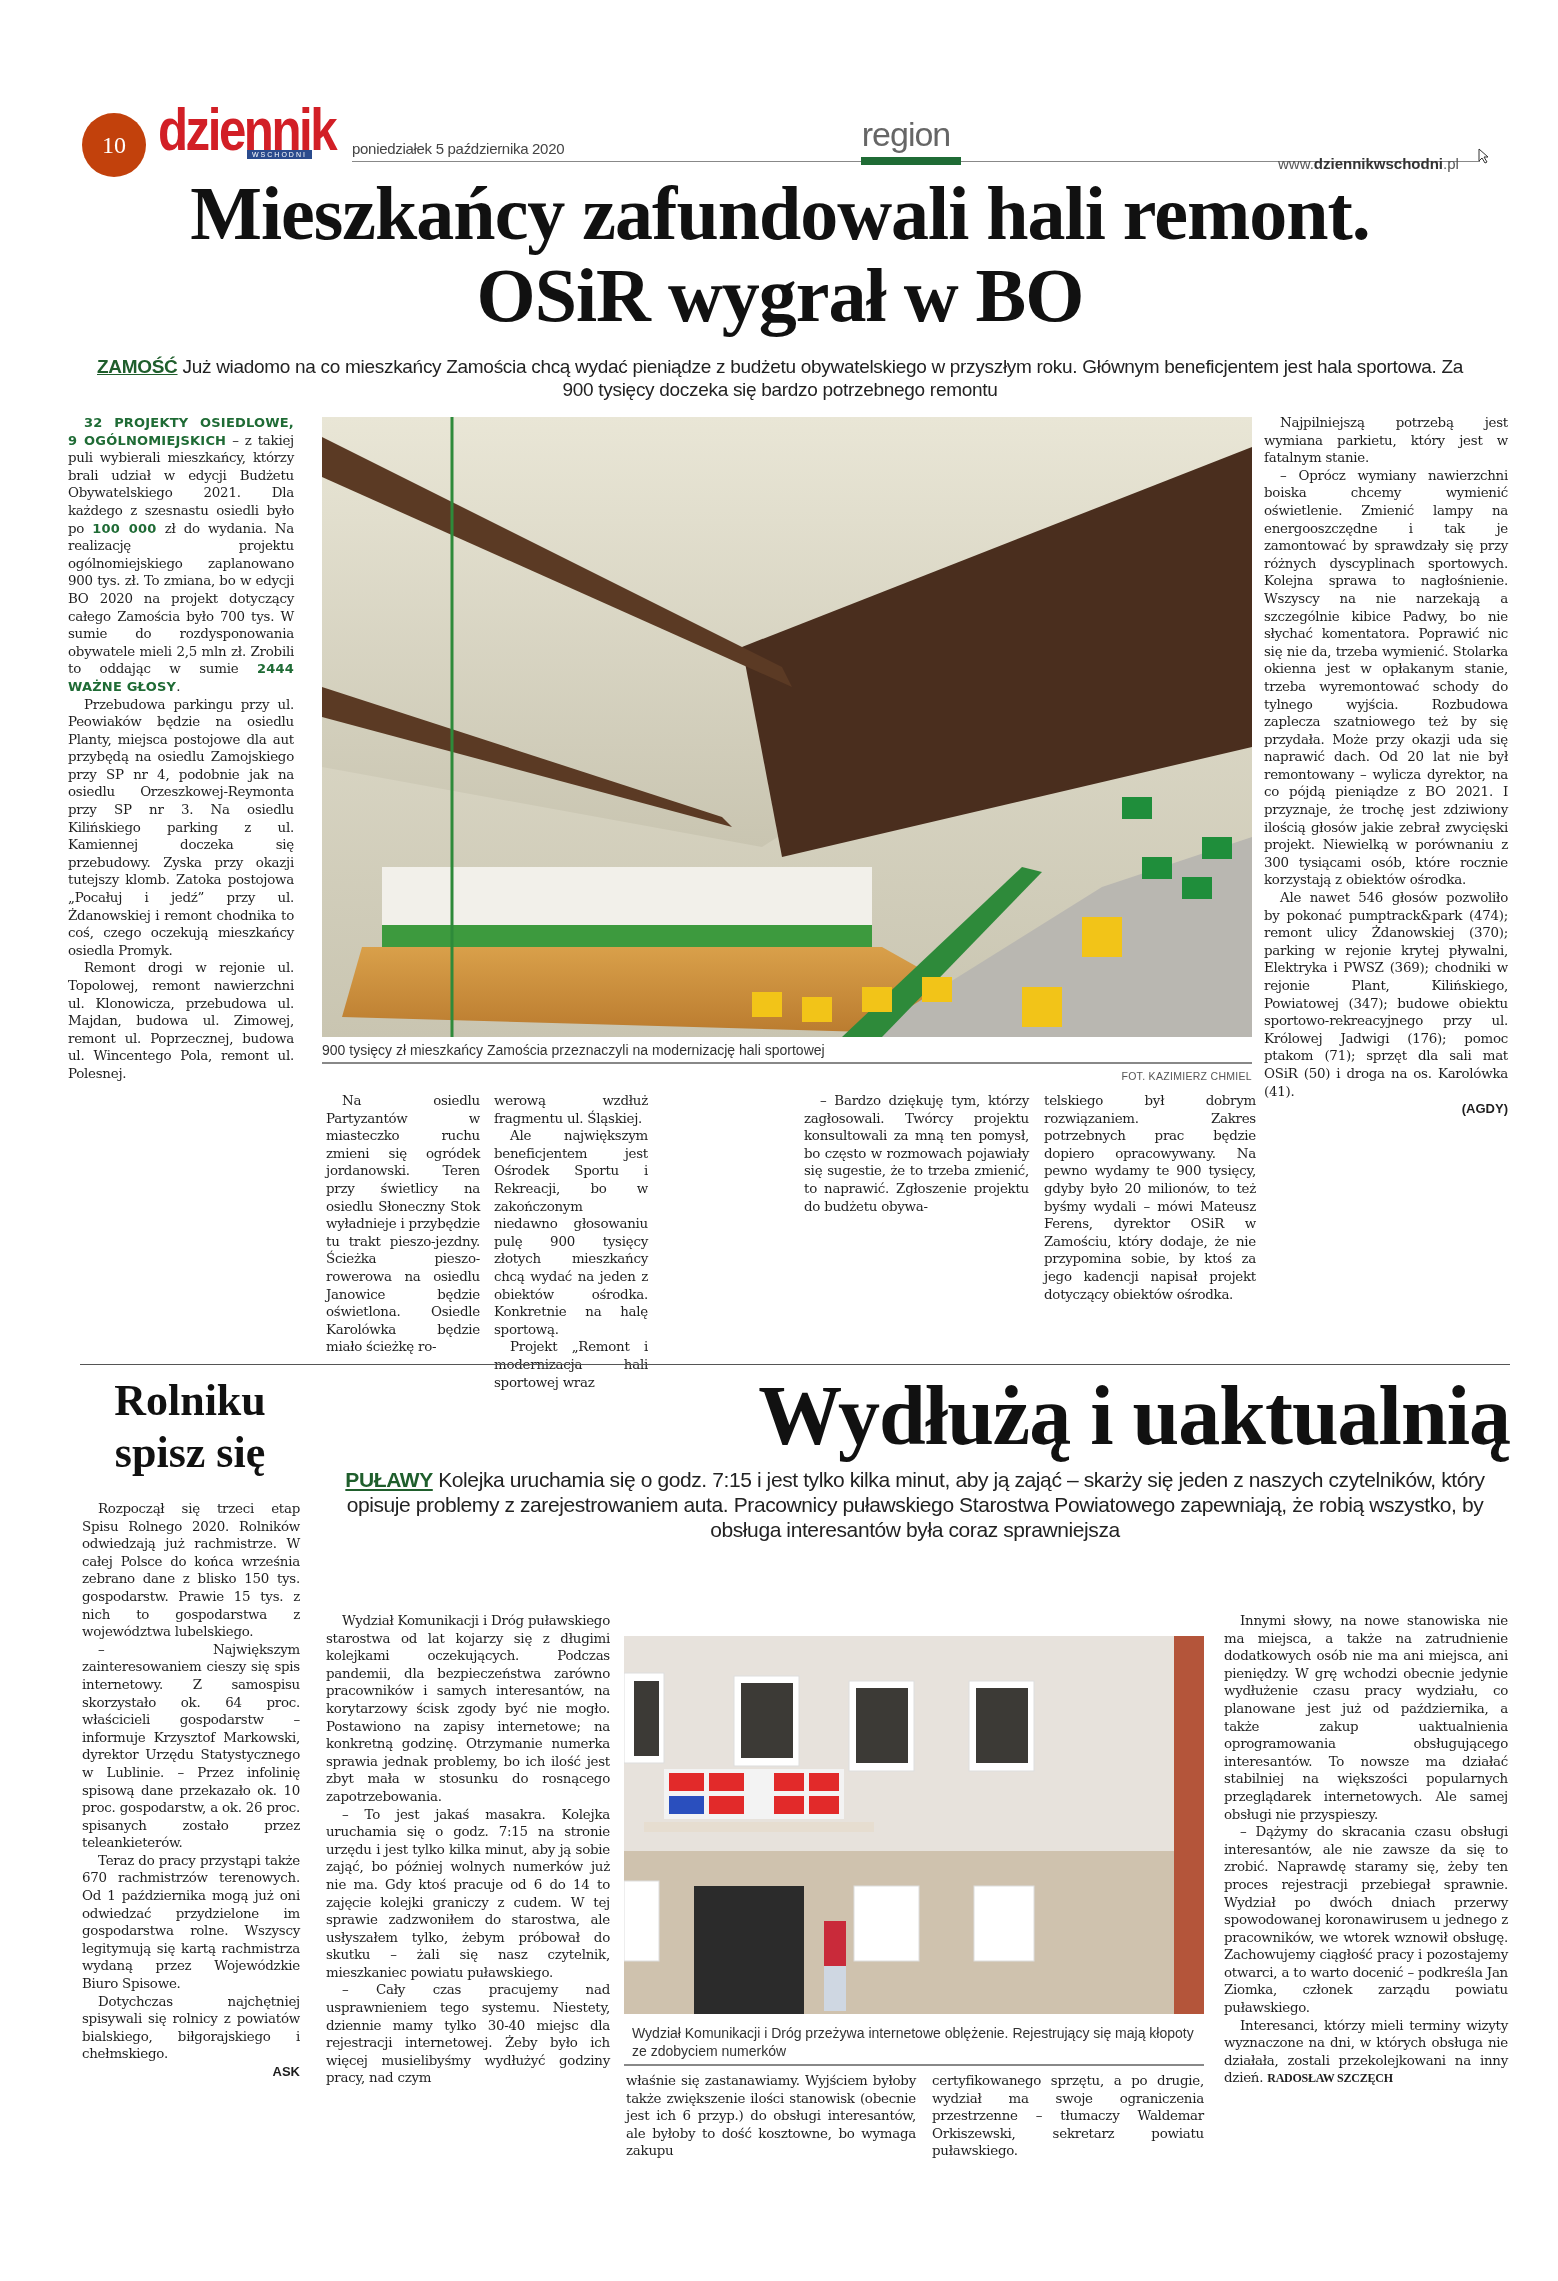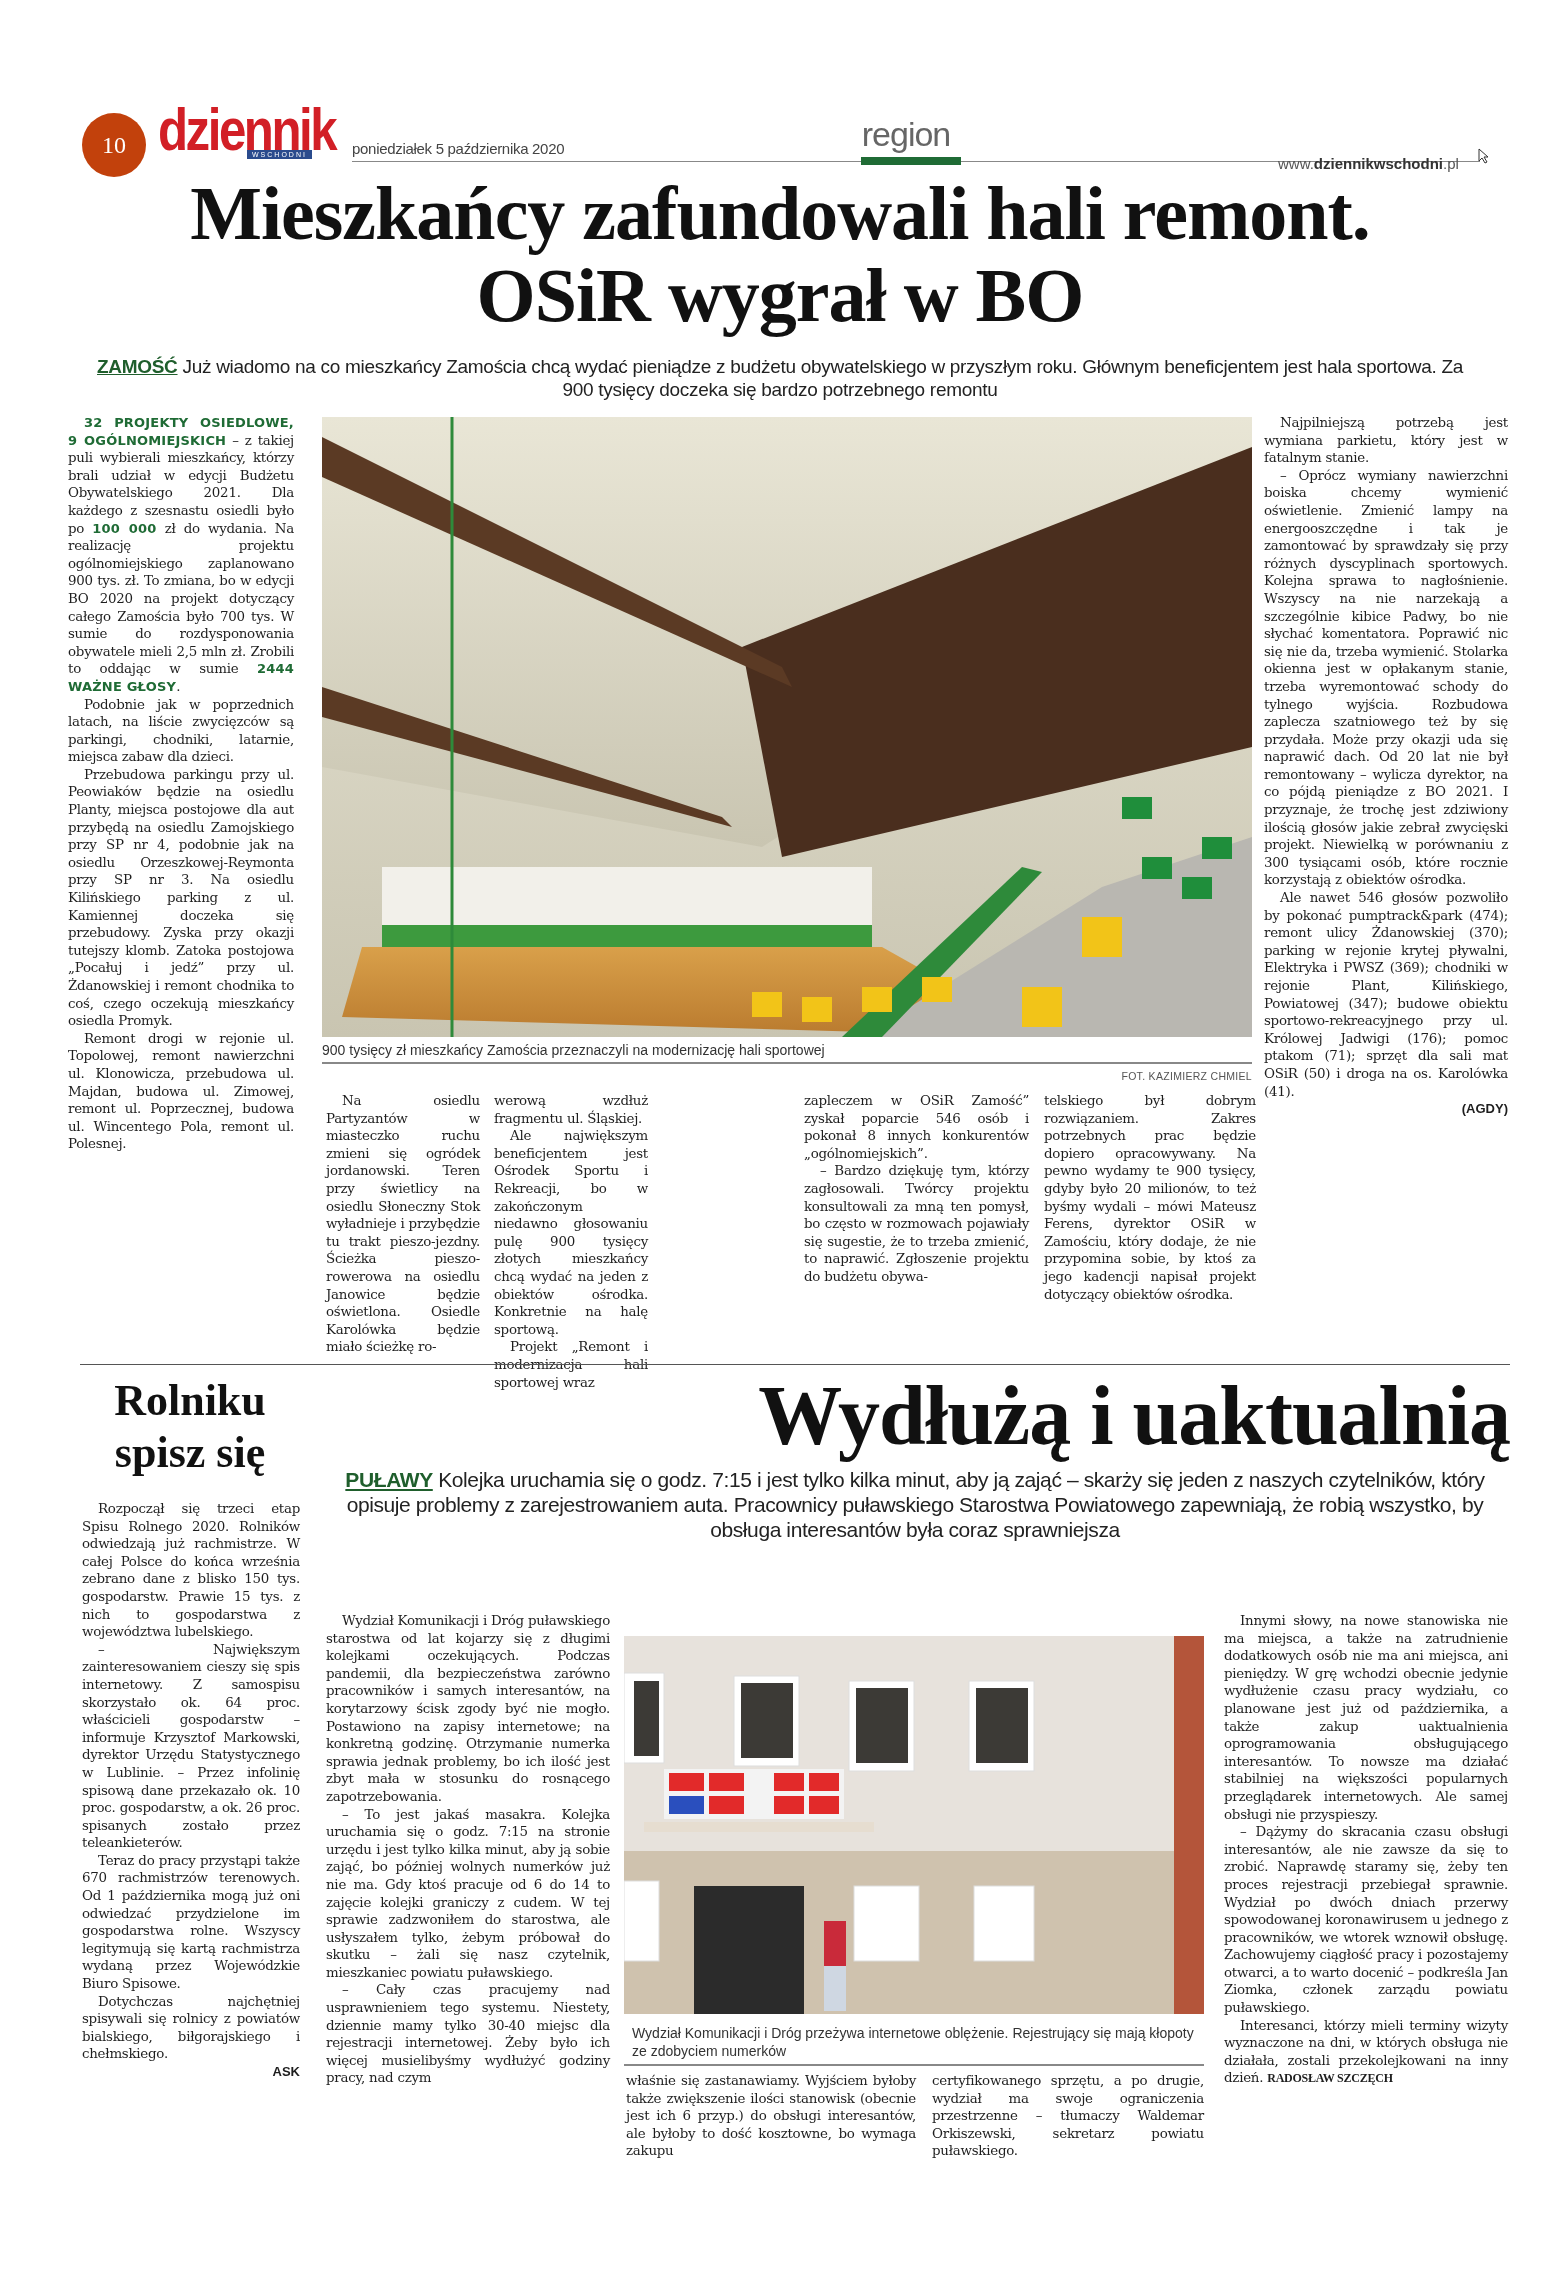--- a/index.html
+++ b/index.html
@@ -77,21 +77,20 @@
   </svg>
 
 <div class="abs headline1">
   <div>Mieszkańcy zafundowali hali remont.</div>
   <div>OSiR wygrał w BO</div>
 </div>
 <div class="abs lead1"><span class="lead-place">ZAMOŚĆ</span><span> Już wiadomo na co mieszkańcy Zamościa chcą wydać pieniądze z budżetu obywatelskiego w przyszłym roku. Głównym beneficjentem jest hala sportowa. Za 900 tysięcy doczeka się bardzo potrzebnego remontu</span></div>
 
 <div class="abs col" style="left:68px; top:414px; width:226px;">
   <p class="noindent" style="text-indent:16px;"><span class="hl">32 PROJEKTY OSIEDLOWE, 9 OGÓLNOMIEJSKICH</span><span> – z takiej puli wybierali mieszkańcy, którzy brali udział w edycji Budżetu Obywatelskiego 2021. Dla każdego z szesnastu osiedli było po </span><span class="hl">100 000</span><span> zł do wydania. Na realizację projektu ogólnomiejskiego zaplanowano 900 tys. zł. To zmiana, bo w edycji BO 2020 na projekt dotyczący całego Zamościa było 700 tys. W sumie do rozdysponowania obywatele mieli 2,5 mln zł. Zrobili to oddając w sumie </span><span class="hl">2444 WAŻNE GŁOSY</span><span>.</span></p>
-  <p>Podobnie jak w poprzednich latach, na liście zwycięzców są parkingi, chodniki, latarnie, miejsca zabaw dla dzieci.</p>
   <p>Przebudowa parkingu przy ul. Peowiaków będzie na osiedlu Planty, miejsca postojowe dla aut przybędą na osiedlu Zamojskiego przy SP nr 4, podobnie jak na osiedlu Orzeszkowej-Reymonta przy SP nr 3. Na osiedlu Kilińskiego parking z ul. Kamiennej doczeka się przebudowy. Zyska przy okazji tutejszy klomb. Zatoka postojowa „Pocałuj i jedź” przy ul. Żdanowskiej i remont chodnika to coś, czego oczekują mieszkańcy osiedla Promyk.</p>
   <p>Remont drogi w rejonie ul. Topolowej, remont nawierzchni ul. Klonowicza, przebudowa ul. Majdan, budowa ul. Zimowej, remont ul. Poprzecznej, budowa ul. Wincentego Pola, remont ul. Polesnej.</p>
 </div>
 
 <div class="abs photo1">
   <svg width="930" height="620" viewBox="0 0 930 620">
     <defs>
       <linearGradient id="ceil" x1="0" y1="0" x2="0" y2="1">
           <stop offset="0" stop-color="#e9e6d6"></stop>
           <stop offset="1" stop-color="#c9c5b1"></stop>
@@ -135,21 +134,20 @@
   <p>Na osiedlu Partyzantów w miasteczko ruchu zmieni się ogródek jordanowski. Teren przy świetlicy na osiedlu Słoneczny Stok wyładnieje i przybędzie tu trakt pieszo-jezdny. Ścieżka pieszo-rowerowa na osiedlu Janowice będzie oświetlona. Osiedle Karolówka będzie miało ścieżkę ro-</p>
 </div>
 <div class="abs col" style="left:494px; top:1092px; width:154px;">
   <p class="noindent">werową wzdłuż fragmentu ul. Śląskiej.</p>
   <p>Ale największym beneficjentem jest Ośrodek Sportu i Rekreacji, bo w zakończonym niedawno głosowaniu pulę 900 tysięcy złotych mieszkańcy chcą wydać na jeden z obiektów ośrodka. Konkretnie na halę sportową.</p>
   <p>Projekt „Remont i modernizacja hali sportowej wraz</p>
 </div>
 <div class="abs col" style="left:804px; top:1092px; width:0px;"></div>
 <div class="abs col" style="left:662px; top:1092px; width:0px;"></div>
 <div class="abs col" style="left:804px; top:1092px; width:225px;">
-  <p class="noindent">zapleczem w OSiR Zamość” zyskał poparcie 546 osób i pokonał 8 innych konkurentów „ogólnomiejskich”.</p>
   <p>– Bardzo dziękuję tym, którzy zagłosowali. Twórcy projektu konsultowali za mną ten pomysł, bo często w rozmowach pojawiały się sugestie, że to trzeba zmienić, to naprawić. Zgłoszenie projektu do budżetu obywa-</p>
 </div>
 <div class="abs col" style="left:1044px; top:1092px; width:212px;">
   <p class="noindent">telskiego był dobrym rozwiązaniem. Zakres potrzebnych prac będzie dopiero opracowywany. Na pewno wydamy te 900 tysięcy, gdyby było 20 milionów, to też byśmy wydali – mówi Mateusz Ferens, dyrektor OSiR w Zamościu, który dodaje, że nie przypomina sobie, by ktoś za jego kadencji napisał projekt dotyczący obiektów ośrodka.</p>
 </div>
 
 <div class="abs col" style="left:1264px; top:414px; width:244px;">
   <p>Najpilniejszą potrzebą jest wymiana parkietu, który jest w fatalnym stanie.</p>
   <p>– Oprócz wymiany nawierzchni boiska chcemy wymienić oświetlenie. Zmienić lampy na energooszczędne i tak je zamontować by sprawdzały się przy różnych dyscyplinach sportowych. Kolejna sprawa to nagłośnienie. Wszyscy na nie narzekają a szczególnie kibice Padwy, bo nie słychać komentatora. Poprawić nic się nie da, trzeba wymienić. Stolarka okienna jest w opłakanym stanie, trzeba wyremontować schody do tylnego wyjścia. Rozbudowa zaplecza szatniowego też by się przydała. Może przy okazji uda się naprawić dach. Od 20 lat nie był remontowany – wylicza dyrektor, na co pójdą pieniądze z BO 2021. I przyznaje, że trochę jest zdziwiony ilością głosów jakie zebrał zwycięski projekt. Niewielką w porównaniu z 300 tysiącami osób, które rocznie korzystają z obiektów ośrodka.</p>
   <p>Ale nawet 546 głosów pozwoliło by pokonać pumptrack&amp;park (474); remont ulicy Żdanowskiej (370); parking w rejonie krytej pływalni, Elektryka i PWSZ (369); chodniki w rejonie Plant, Kilińskiego, Powiatowej (347); budowe obiektu sportowo-rekreacyjnego przy ul. Królowej Jadwigi (176); pomoc ptakom (71); sprzęt dla sali mat OSiR (50) i droga na os. Karolówka (41).</p>

